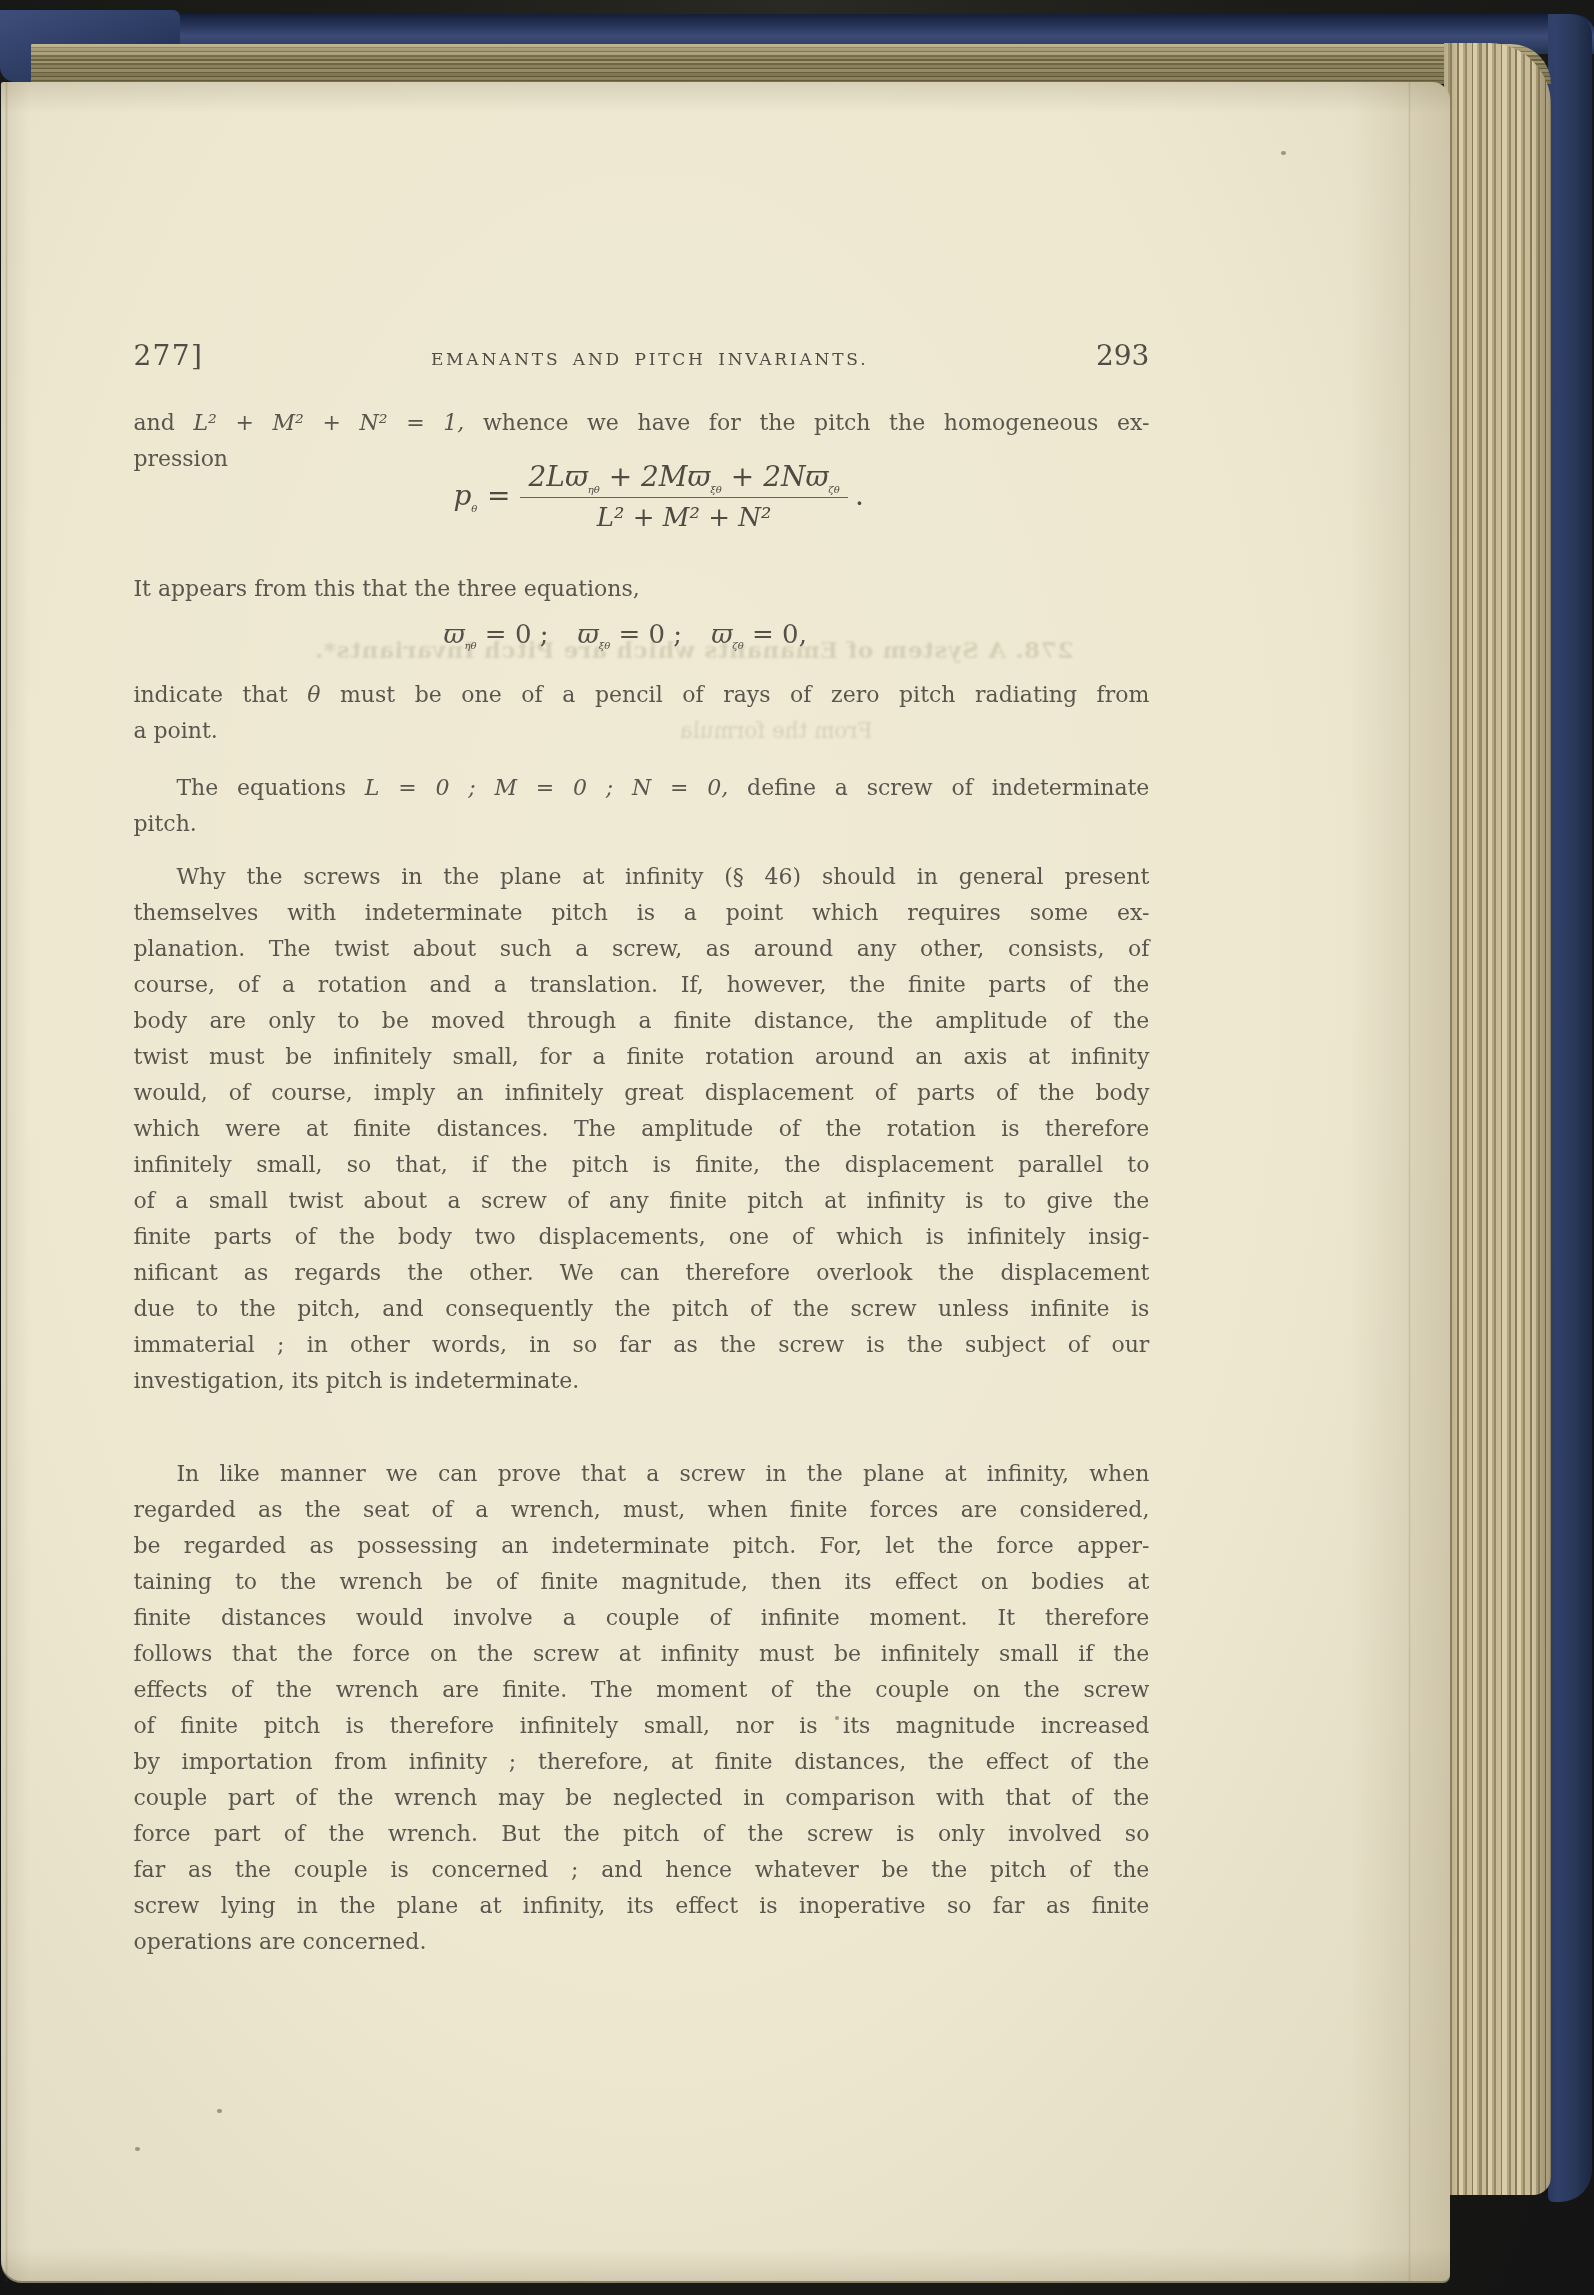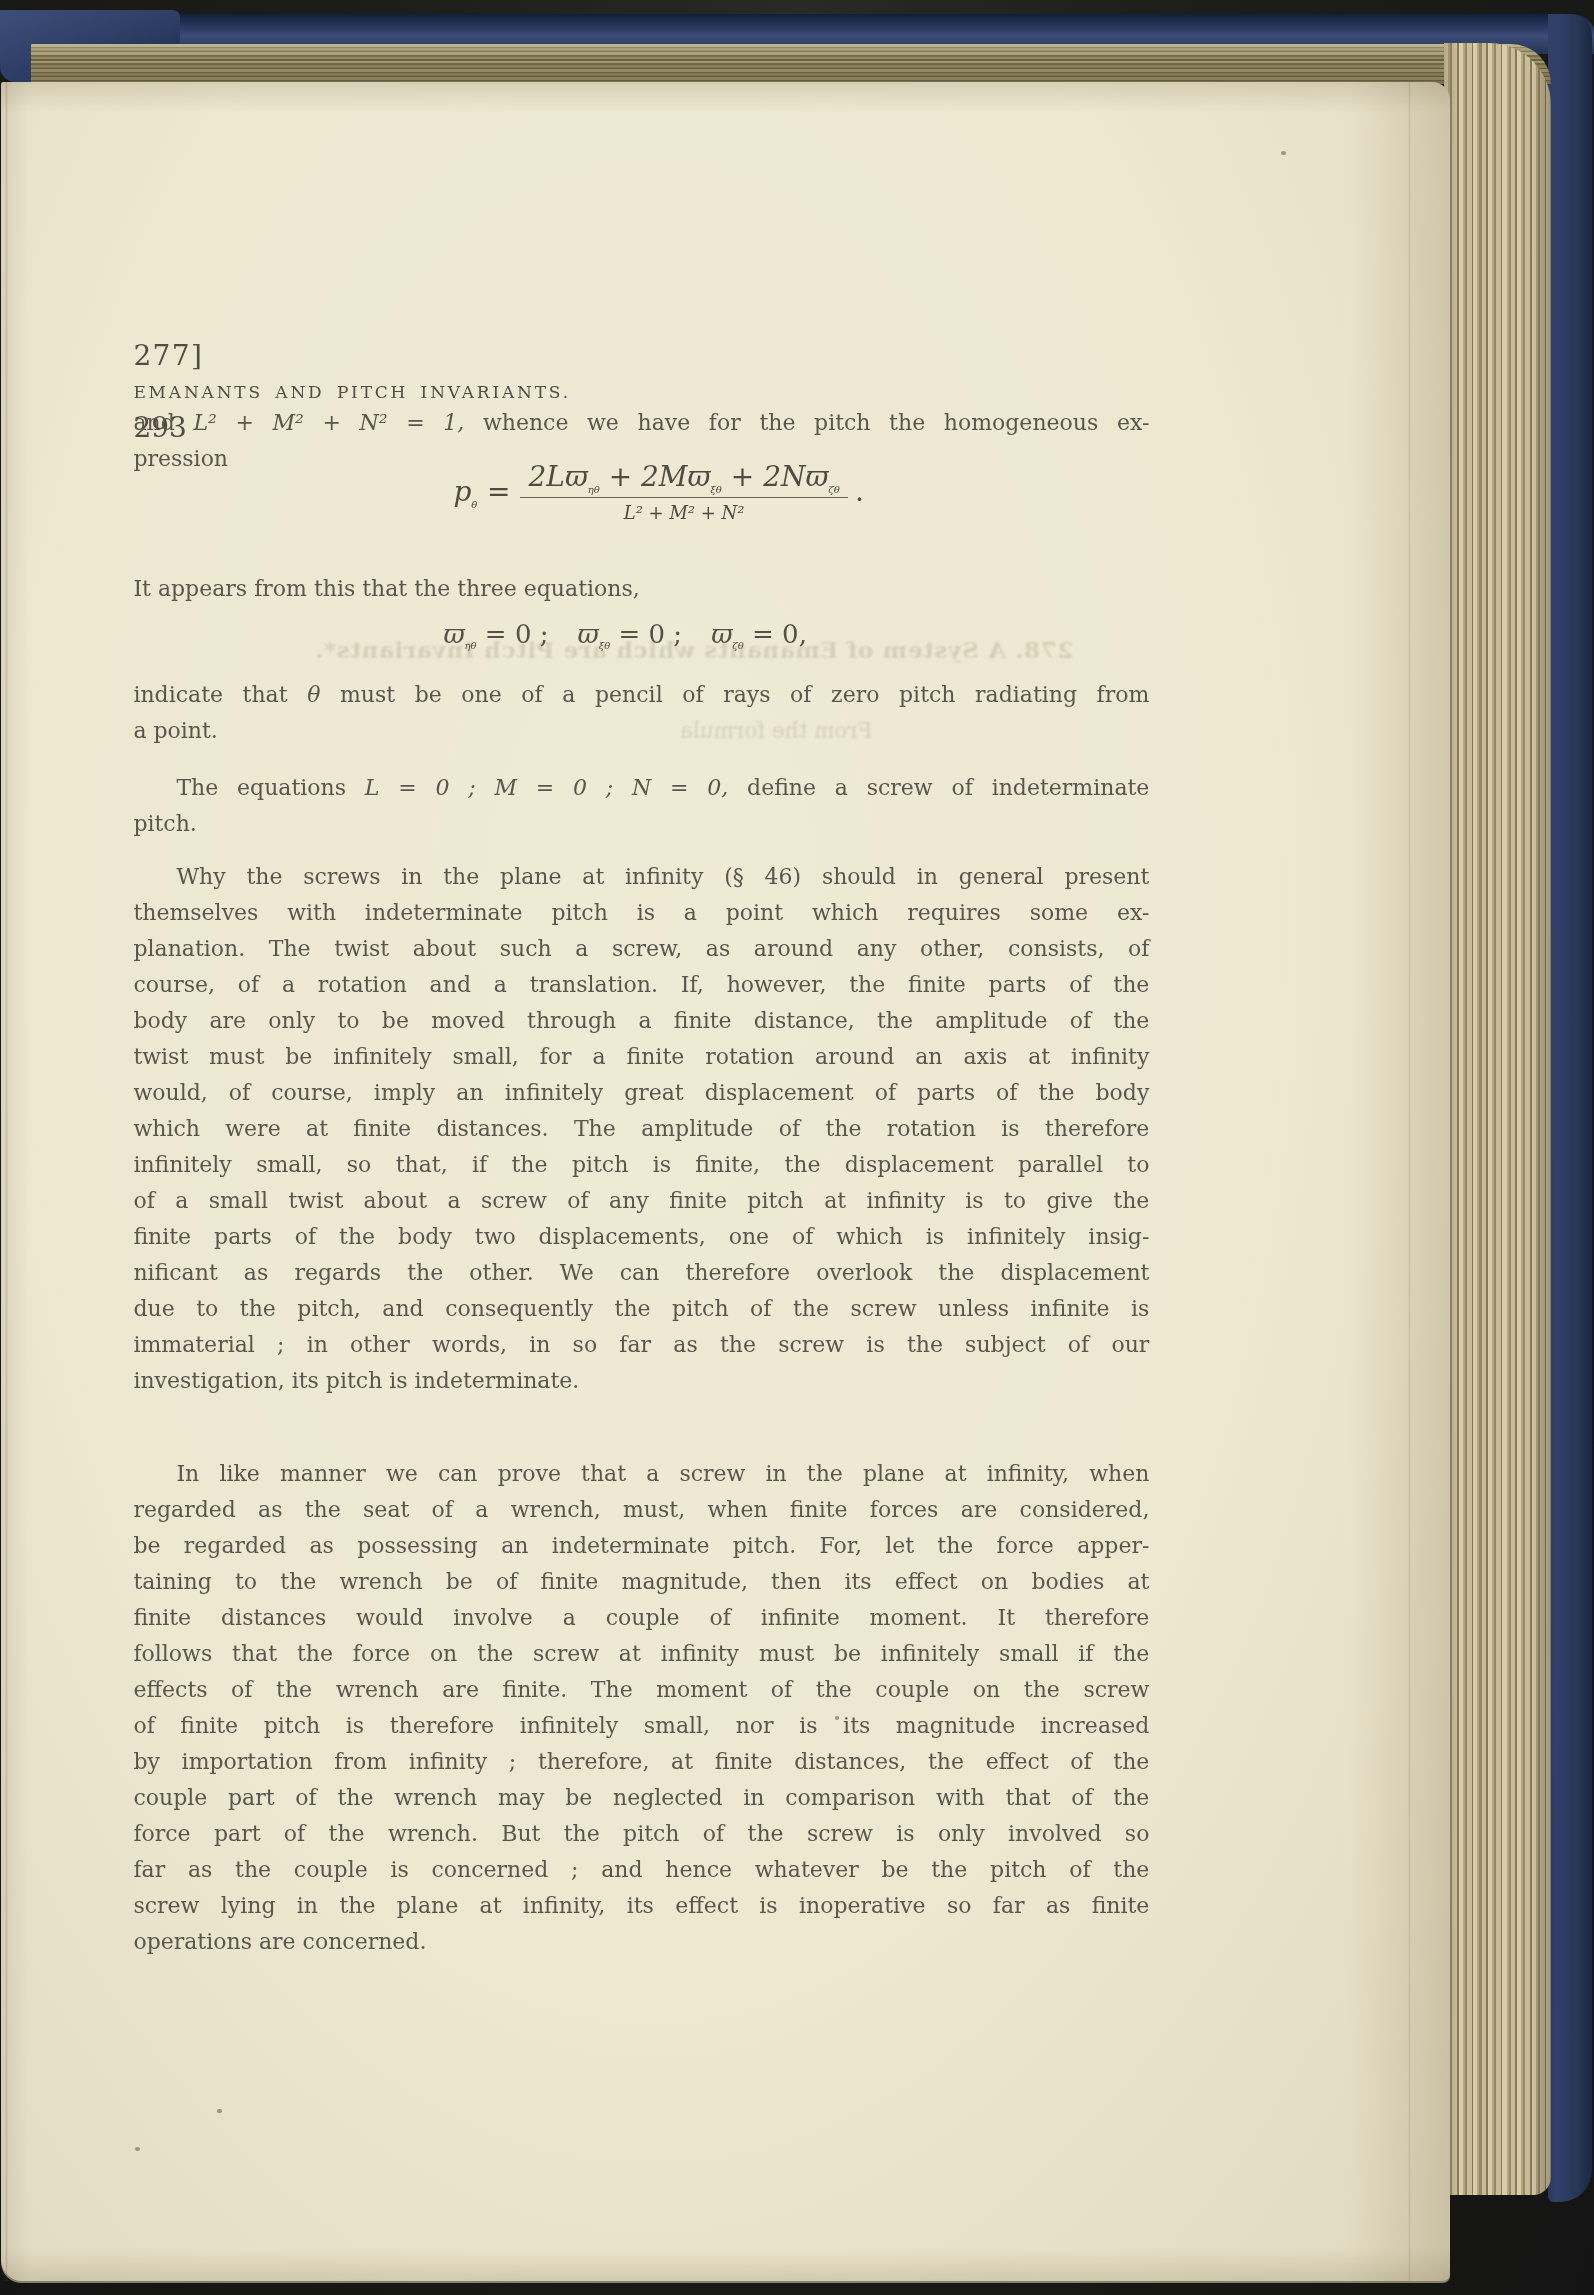--- a/index.html
+++ b/index.html
@@ -62,35 +62,35 @@
     filter:blur(1.1px); white-space:nowrap; pointer-events:none;
   }
   .bleed.heading { font-weight:bold; font-size:23px; letter-spacing:0.7px; }
   .bleed.line { font-size:21.5px; }
   
   .textblock {
     position:absolute; left:132px; top:256px; width:1016px; height:1698px;
     color:#5a564e; font-size:22px; line-height:36px;
   }
   .textblock .abs { position:absolute; left:0; width:1016px; }
-  .pagehead { display:flex; justify-content:space-between; align-items:baseline; color:#514d46;flex-direction:column; }
+  .pagehead { display:flex; justify-content:space-between; align-items:baseline; color:#514d46; }
   .pagehead .marker { font-size:28px; letter-spacing:1.4px; }
   .pagehead .title  { font-size:17px; letter-spacing:2.8px; word-spacing:4.2px; }
   .pagehead .folio  { font-size:28px; }
   .jline { text-align:justify; text-align-last:justify; height:36px; }
   .jline.endline { text-align-last:left; }
   .ind { text-indent:43px; }
   .mvar { font-style:italic; }
   sub.msub { font-style:italic; font-size:10px; line-height:0; }
   
   .display-math { position:absolute; display:flex; align-items:center; color:#4f4b43; font-size:28px; line-height:1; }
   .display-math .mrel { margin:0 9.7px; }
   .frac { display:inline-block; text-align:center; }
   .frac .num { display:block; padding:0 8.3px 6.2px 8.3px; border-bottom:1.4px solid #6a6457; }
-  .frac .den { display:block; padding-top:5.5px; font-size:18px;text-align:center; }
+  .frac .den { display:block; padding-top:5.5px; font-size:26px;text-align:center; }
   .mperiod { margin-left:7px; }
   .eqrow { font-size:26px; color:#54504a; }
   .eqrow .gap { margin-right:29px; }
 </style>
 </head>
 <body>
 
 <div id="shot">
 
   <div class="cover-top"></div>

